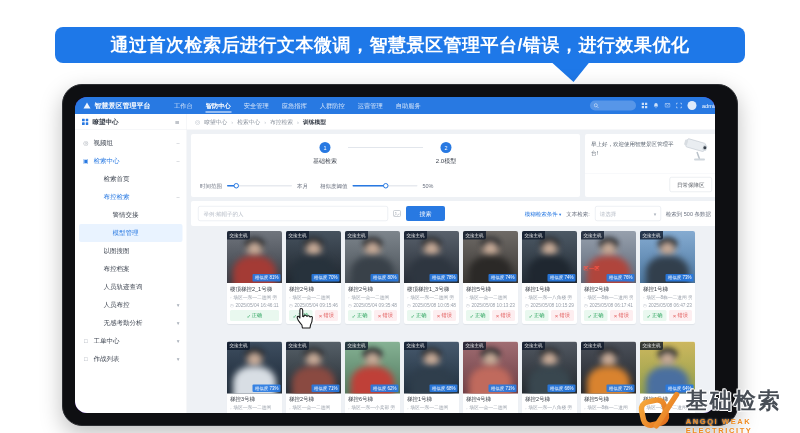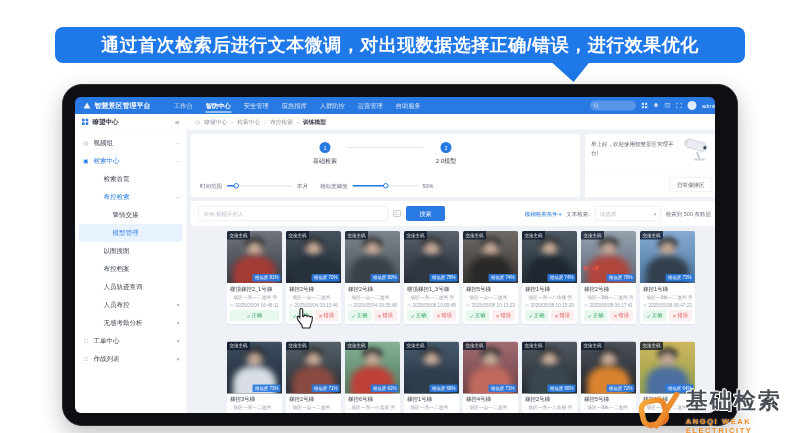--- a/index.html
+++ b/index.html
@@ -11,21 +11,21 @@
   .banner{position:absolute;left:55px;top:27px;width:690px;height:36px;background:var(--banner,#1e78e8);
           border-radius:8px;display:flex;align-items:center;justify-content:center;z-index:3;}
   .banner span{color:#fff;font-size:18px;font-weight:700;letter-spacing:.5px;}
   .banner-tail{position:absolute;left:548px;top:59px;width:44px;height:23px;background:var(--banner,#1e78e8);
                clip-path:polygon(0 0,100% 0,58% 100%);z-index:2;}
 
   
   .laptop{position:absolute;left:62px;top:84px;width:676px;height:342px;background:#0e0f12;
           border:1px solid #2c2e32;border-radius:20px;padding:12px;box-sizing:border-box;z-index:4;
           box-shadow:0 8px 22px rgba(0,0,0,.25);}
-  .screen-clip{width:640px;height:316px;border-radius:6px;overflow:hidden;background:#6d28d9;position:relative;}
+  .screen-clip{width:640px;height:316px;border-radius:12px;overflow:hidden;background:#6d28d9;position:relative;}
   .screen{width:1300px;height:632px;transform:scale(.5);transform-origin:top left;position:relative;background:#fff;}
 
   
   .topnav{position:absolute;left:0;top:0;width:1300px;height:34px;background:var(--accent,#2879e2);
           display:flex;align-items:center;padding:0 16px;box-sizing:border-box;}
   .logo{display:flex;align-items:center;gap:7px;color:#fff;font-size:14px;font-weight:700;white-space:nowrap;}
   .menu{display:flex;margin-left:34px;height:34px;}
   .nav-item{color:rgba(255,255,255,.82);font-size:12.5px;padding:0 13px;display:flex;align-items:center;
             position:relative;white-space:nowrap;}
   .nav-item.active{color:#fff;font-weight:700;}
@@ -136,21 +136,21 @@
               text-shadow:1px 0 #fff,-1px 0 #fff,0 1px #fff,0 -1px #fff,1px 1px #fff,-1px -1px #fff;}
   .brand-sub{font-size:7.5px;font-weight:700;color:var(--brand,#ef8a1f);letter-spacing:1.6px;margin-top:1px;
              text-shadow:0 0 2px #fff;}
 </style>
 </head>
 <body>
 
 <div class="stage">
 
   <div class="banner">
-    <span>通过首次检索后进行文本微调，对出现数据选择正确/错误，进行效果优化</span>
+    <span>通过首次检索后进行文本微调，智慧景区管理平台/错误，进行效果优化</span>
   </div>
   <div class="banner-tail"></div>
 
   <div class="laptop">
     <div class="screen-clip">
       <div class="screen">
 
         <div class="topnav">
           <div class="logo">
             <svg width="16" height="14" viewBox="0 0 16 14">

